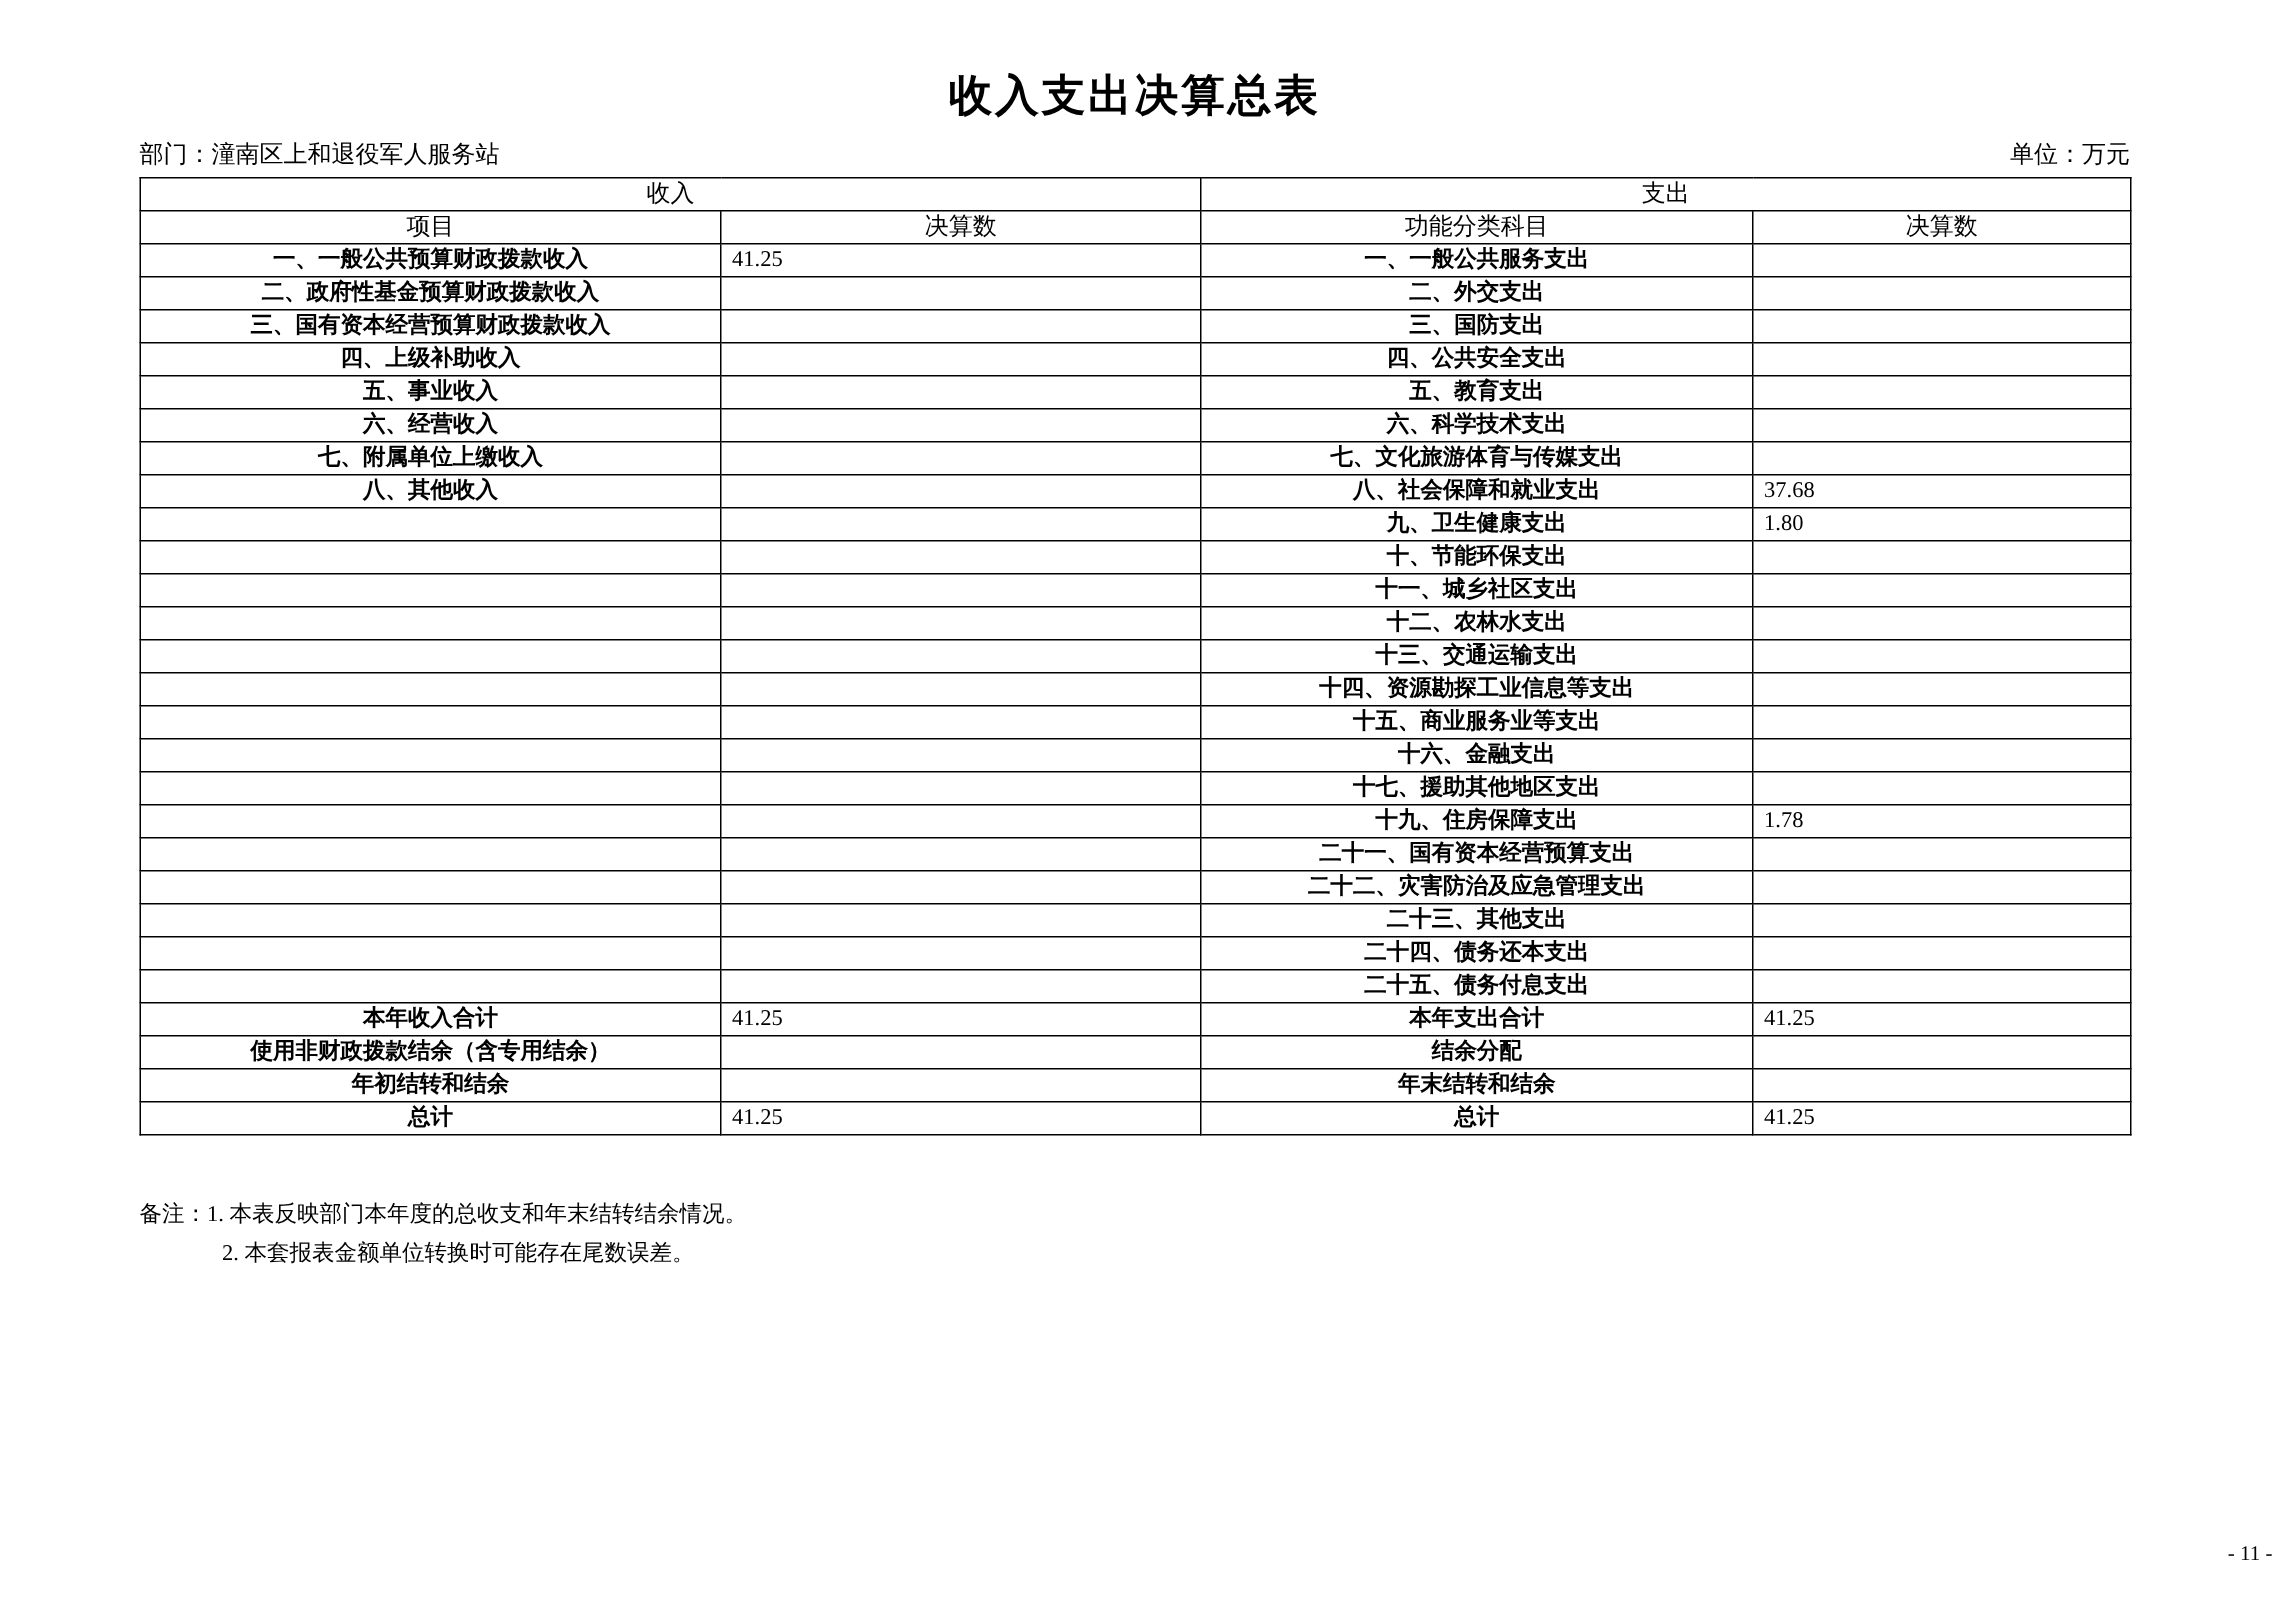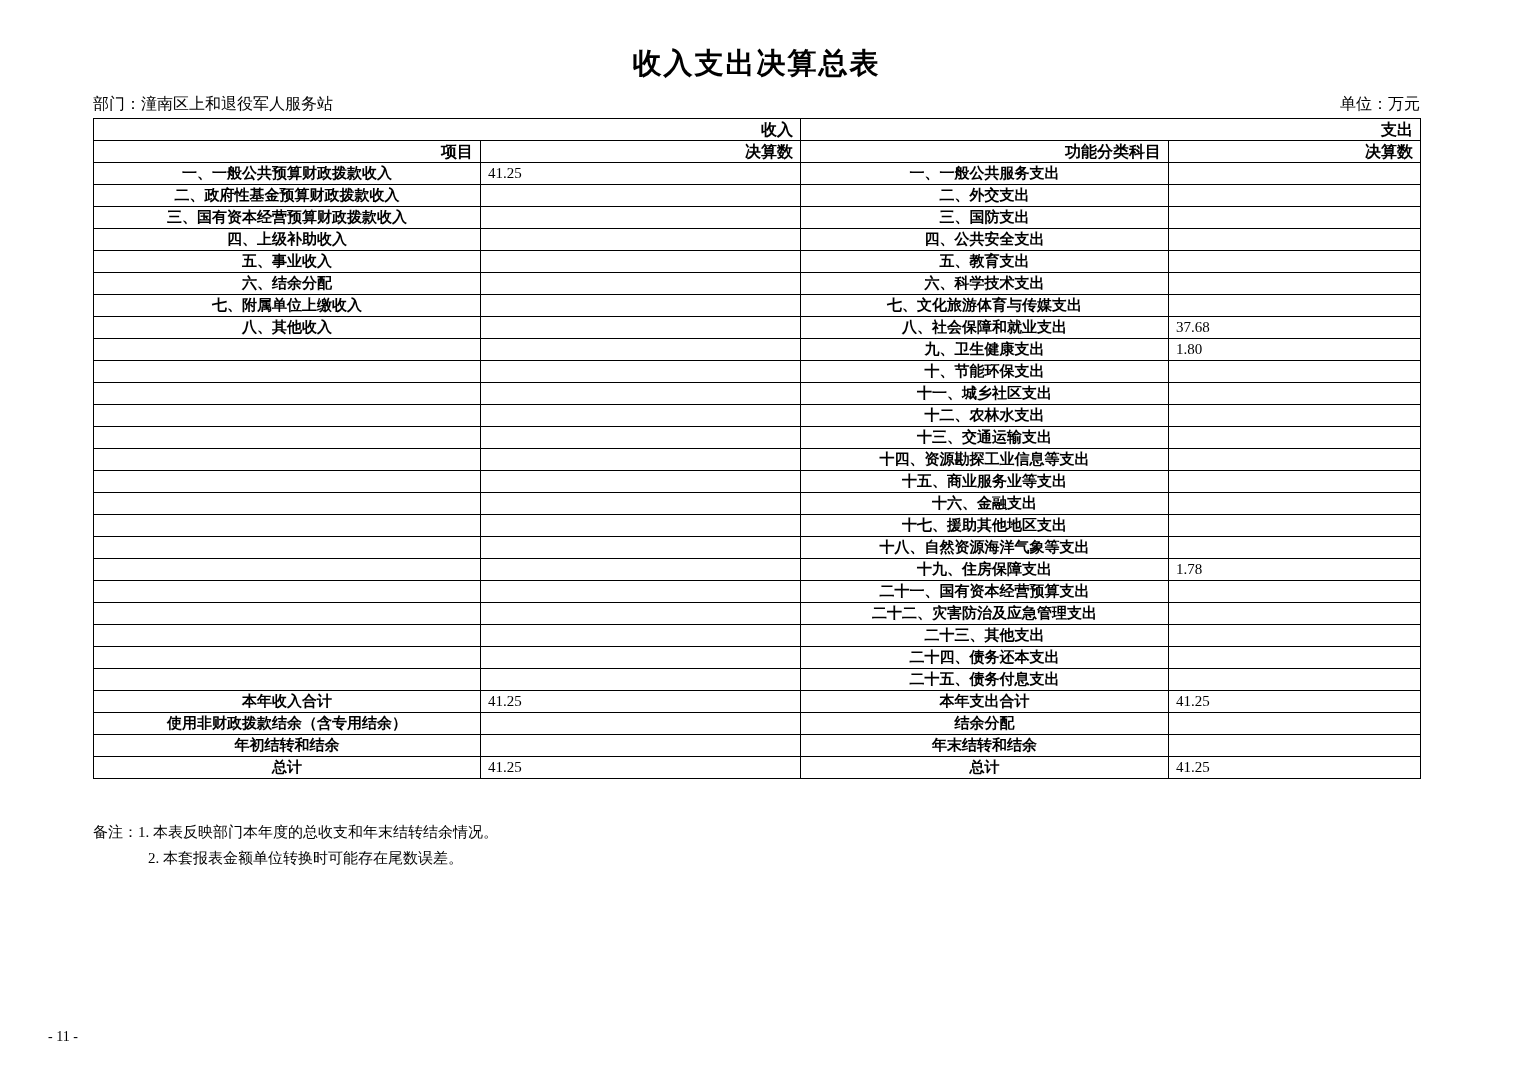--- a/index.html
+++ b/index.html
@@ -45,22 +45,22 @@
   }
   table.budget th, table.budget td {
     border: 1px solid #000;
     height: 21.5px;
     padding: 0 7px;
     overflow: hidden;
     white-space: nowrap;
     line-height: 21px;
   }
   table.budget th {
-    font-weight: bold;
-    text-align: right;
+    font-weight: normal;
+    text-align: center;
     font-size: 16px;
   }
   td.item {
     font-weight: bold;
     text-align: center;
     font-size: 15px;
   }
   td.item.center { text-align: center; }
   td.val {
     font-weight: normal;
@@ -69,21 +69,21 @@
   .notes {
     margin-top: 40px;
     font-size: 15px;
     line-height: 26px;
   }
   .note-line-2 { padding-left: 55px; }
   .page-number {
     position: absolute;
     bottom: 24px;
     left: 0; right: 0;
-    text-align: left;
+    text-align: right;
     font-size: 14px;
     padding-left: 48px;
   }
 </style>
 </head>
 <body>
 
 <div class="page">
 
   <h1 class="doc-title">收入支出决算总表</h1>
@@ -138,21 +138,21 @@
           <td class="item">四、公共安全支出</td>
           <td class="val empty">&nbsp;</td>
         </tr>
         <tr>
           <td class="item">五、事业收入</td>
           <td class="val empty">&nbsp;</td>
           <td class="item">五、教育支出</td>
           <td class="val empty">&nbsp;</td>
         </tr>
         <tr>
-          <td class="item">六、结余分配</td>
+          <td class="item">六、经营收入</td>
           <td class="val empty">&nbsp;</td>
           <td class="item">六、科学技术支出</td>
           <td class="val empty">&nbsp;</td>
         </tr>
         <tr>
           <td class="item">七、附属单位上缴收入</td>
           <td class="val empty">&nbsp;</td>
           <td class="item">七、文化旅游体育与传媒支出</td>
           <td class="val empty">&nbsp;</td>
         </tr>
@@ -207,26 +207,20 @@
         <tr>
           <td class="item empty">&nbsp;</td>
           <td class="val empty">&nbsp;</td>
           <td class="item">十六、金融支出</td>
           <td class="val empty">&nbsp;</td>
         </tr>
         <tr>
           <td class="item empty">&nbsp;</td>
           <td class="val empty">&nbsp;</td>
           <td class="item">十七、援助其他地区支出</td>
-          <td class="val empty">&nbsp;</td>
-        </tr>
-        <tr>
-          <td class="item empty">&nbsp;</td>
-          <td class="val empty">&nbsp;</td>
-          <td class="item">十八、自然资源海洋气象等支出</td>
           <td class="val empty">&nbsp;</td>
         </tr>
         <tr>
           <td class="item empty">&nbsp;</td>
           <td class="val empty">&nbsp;</td>
           <td class="item">十九、住房保障支出</td>
           <td class="val">1.78</td>
         </tr>
         <tr>
           <td class="item empty">&nbsp;</td>

